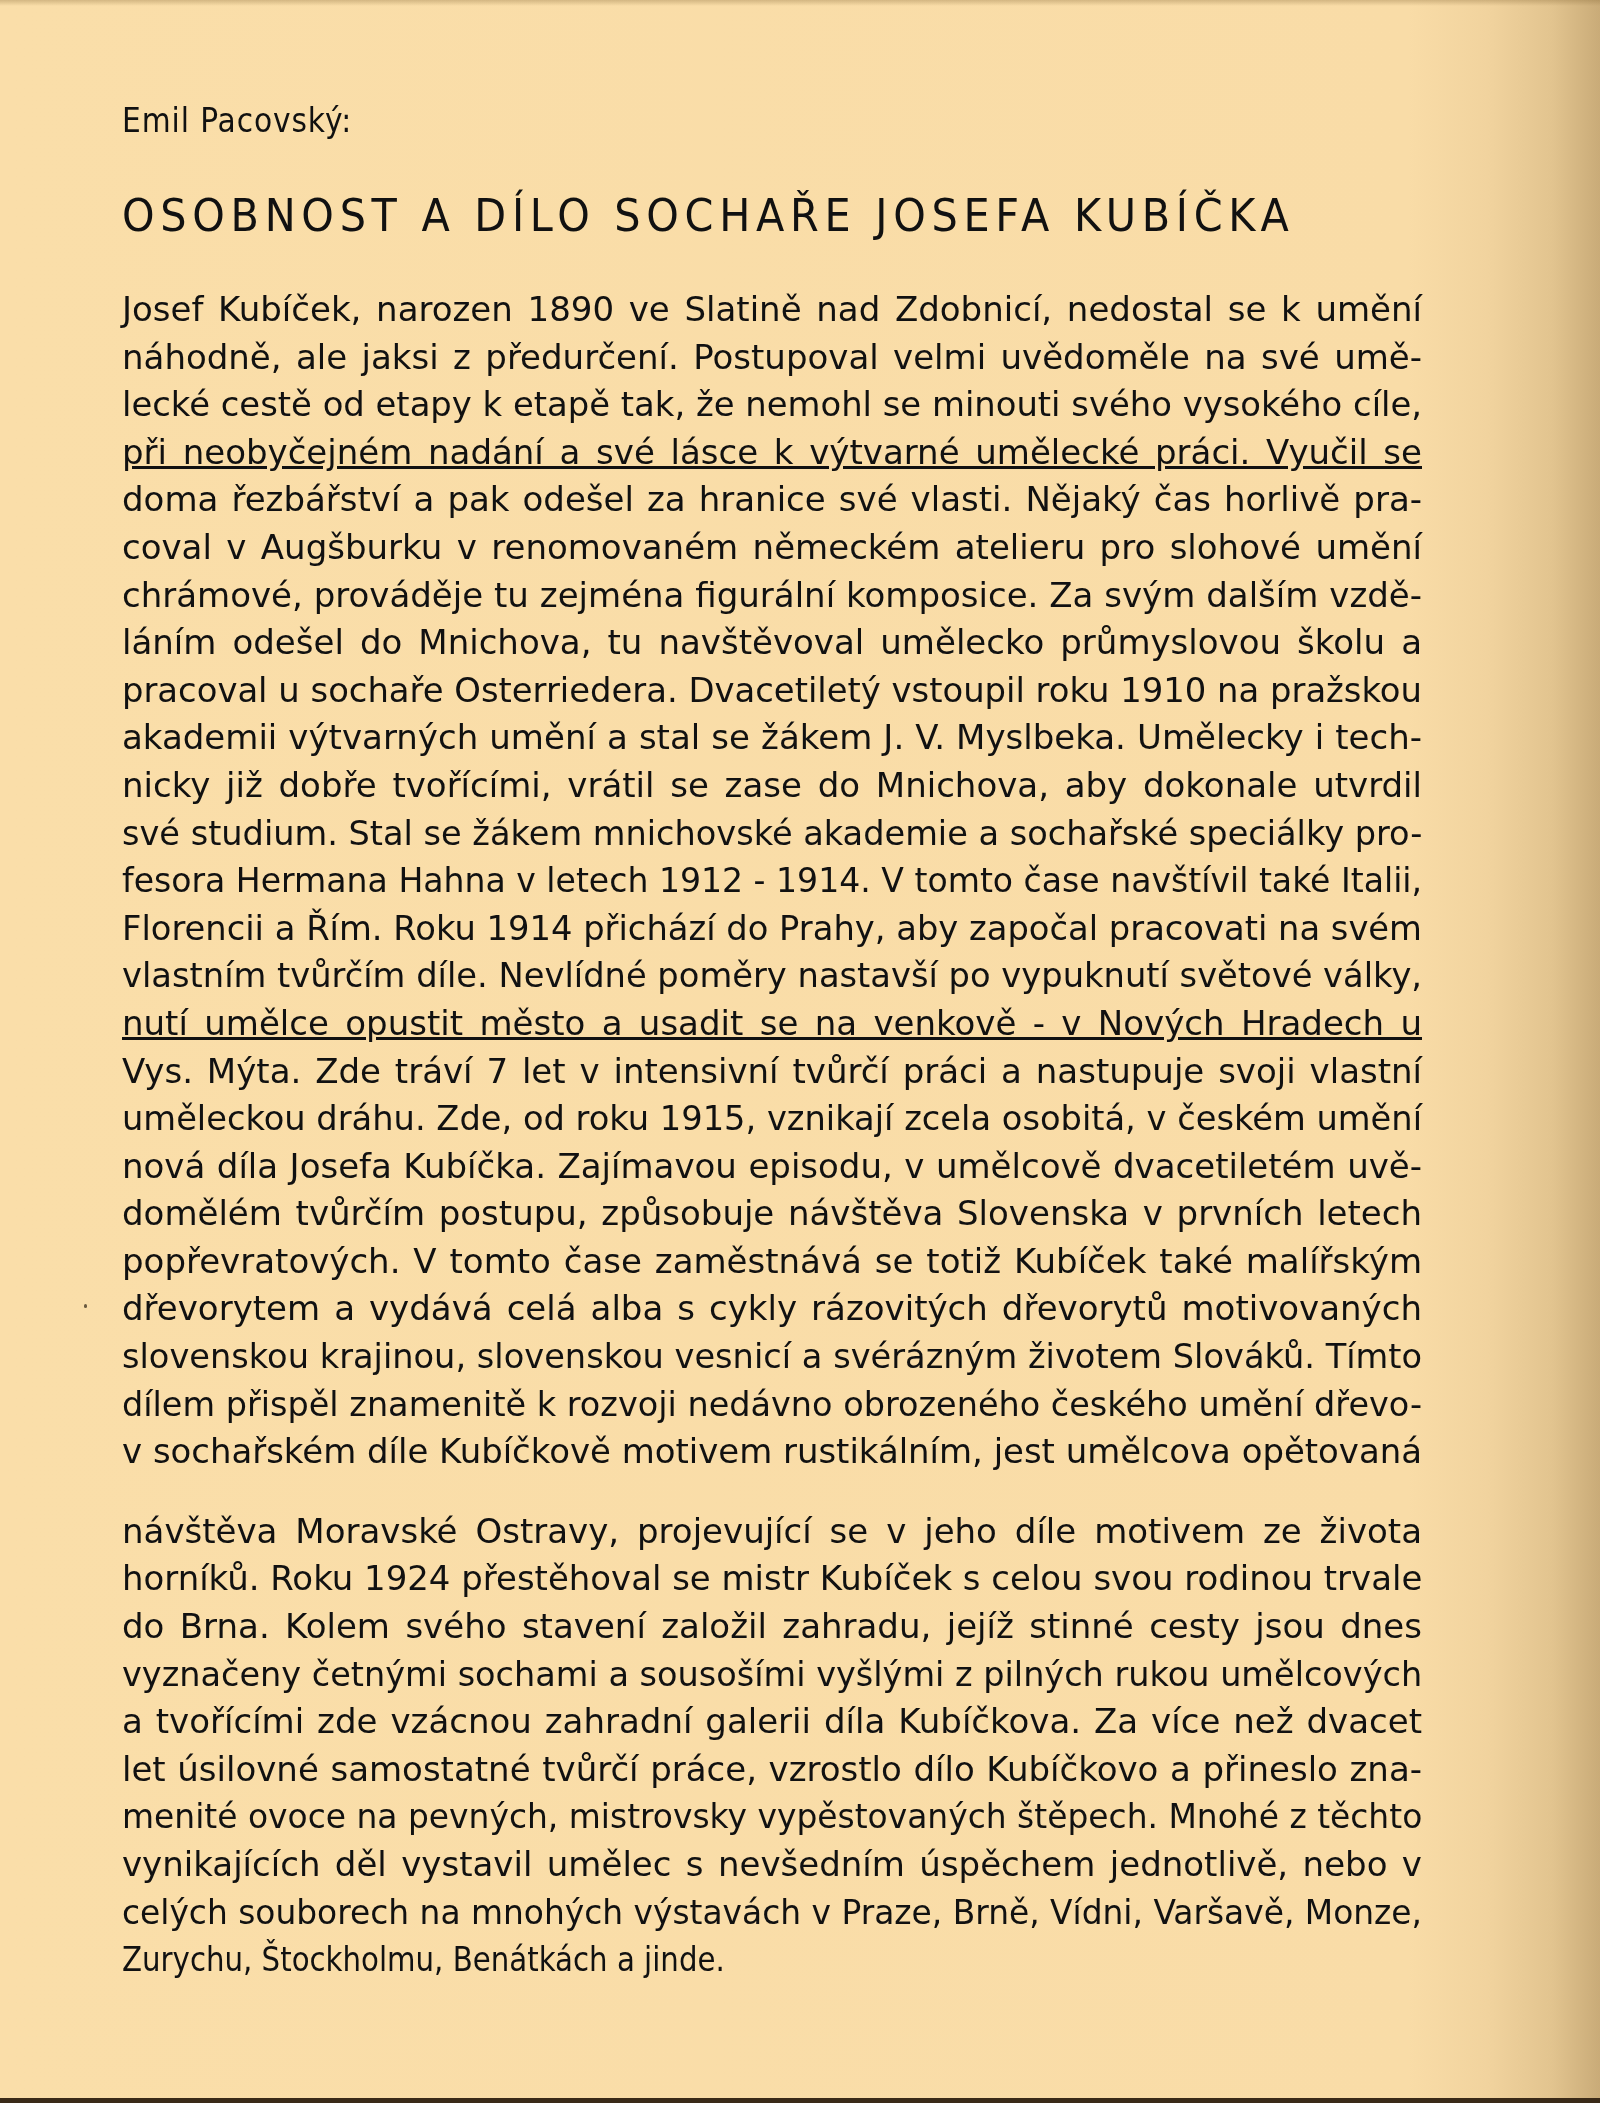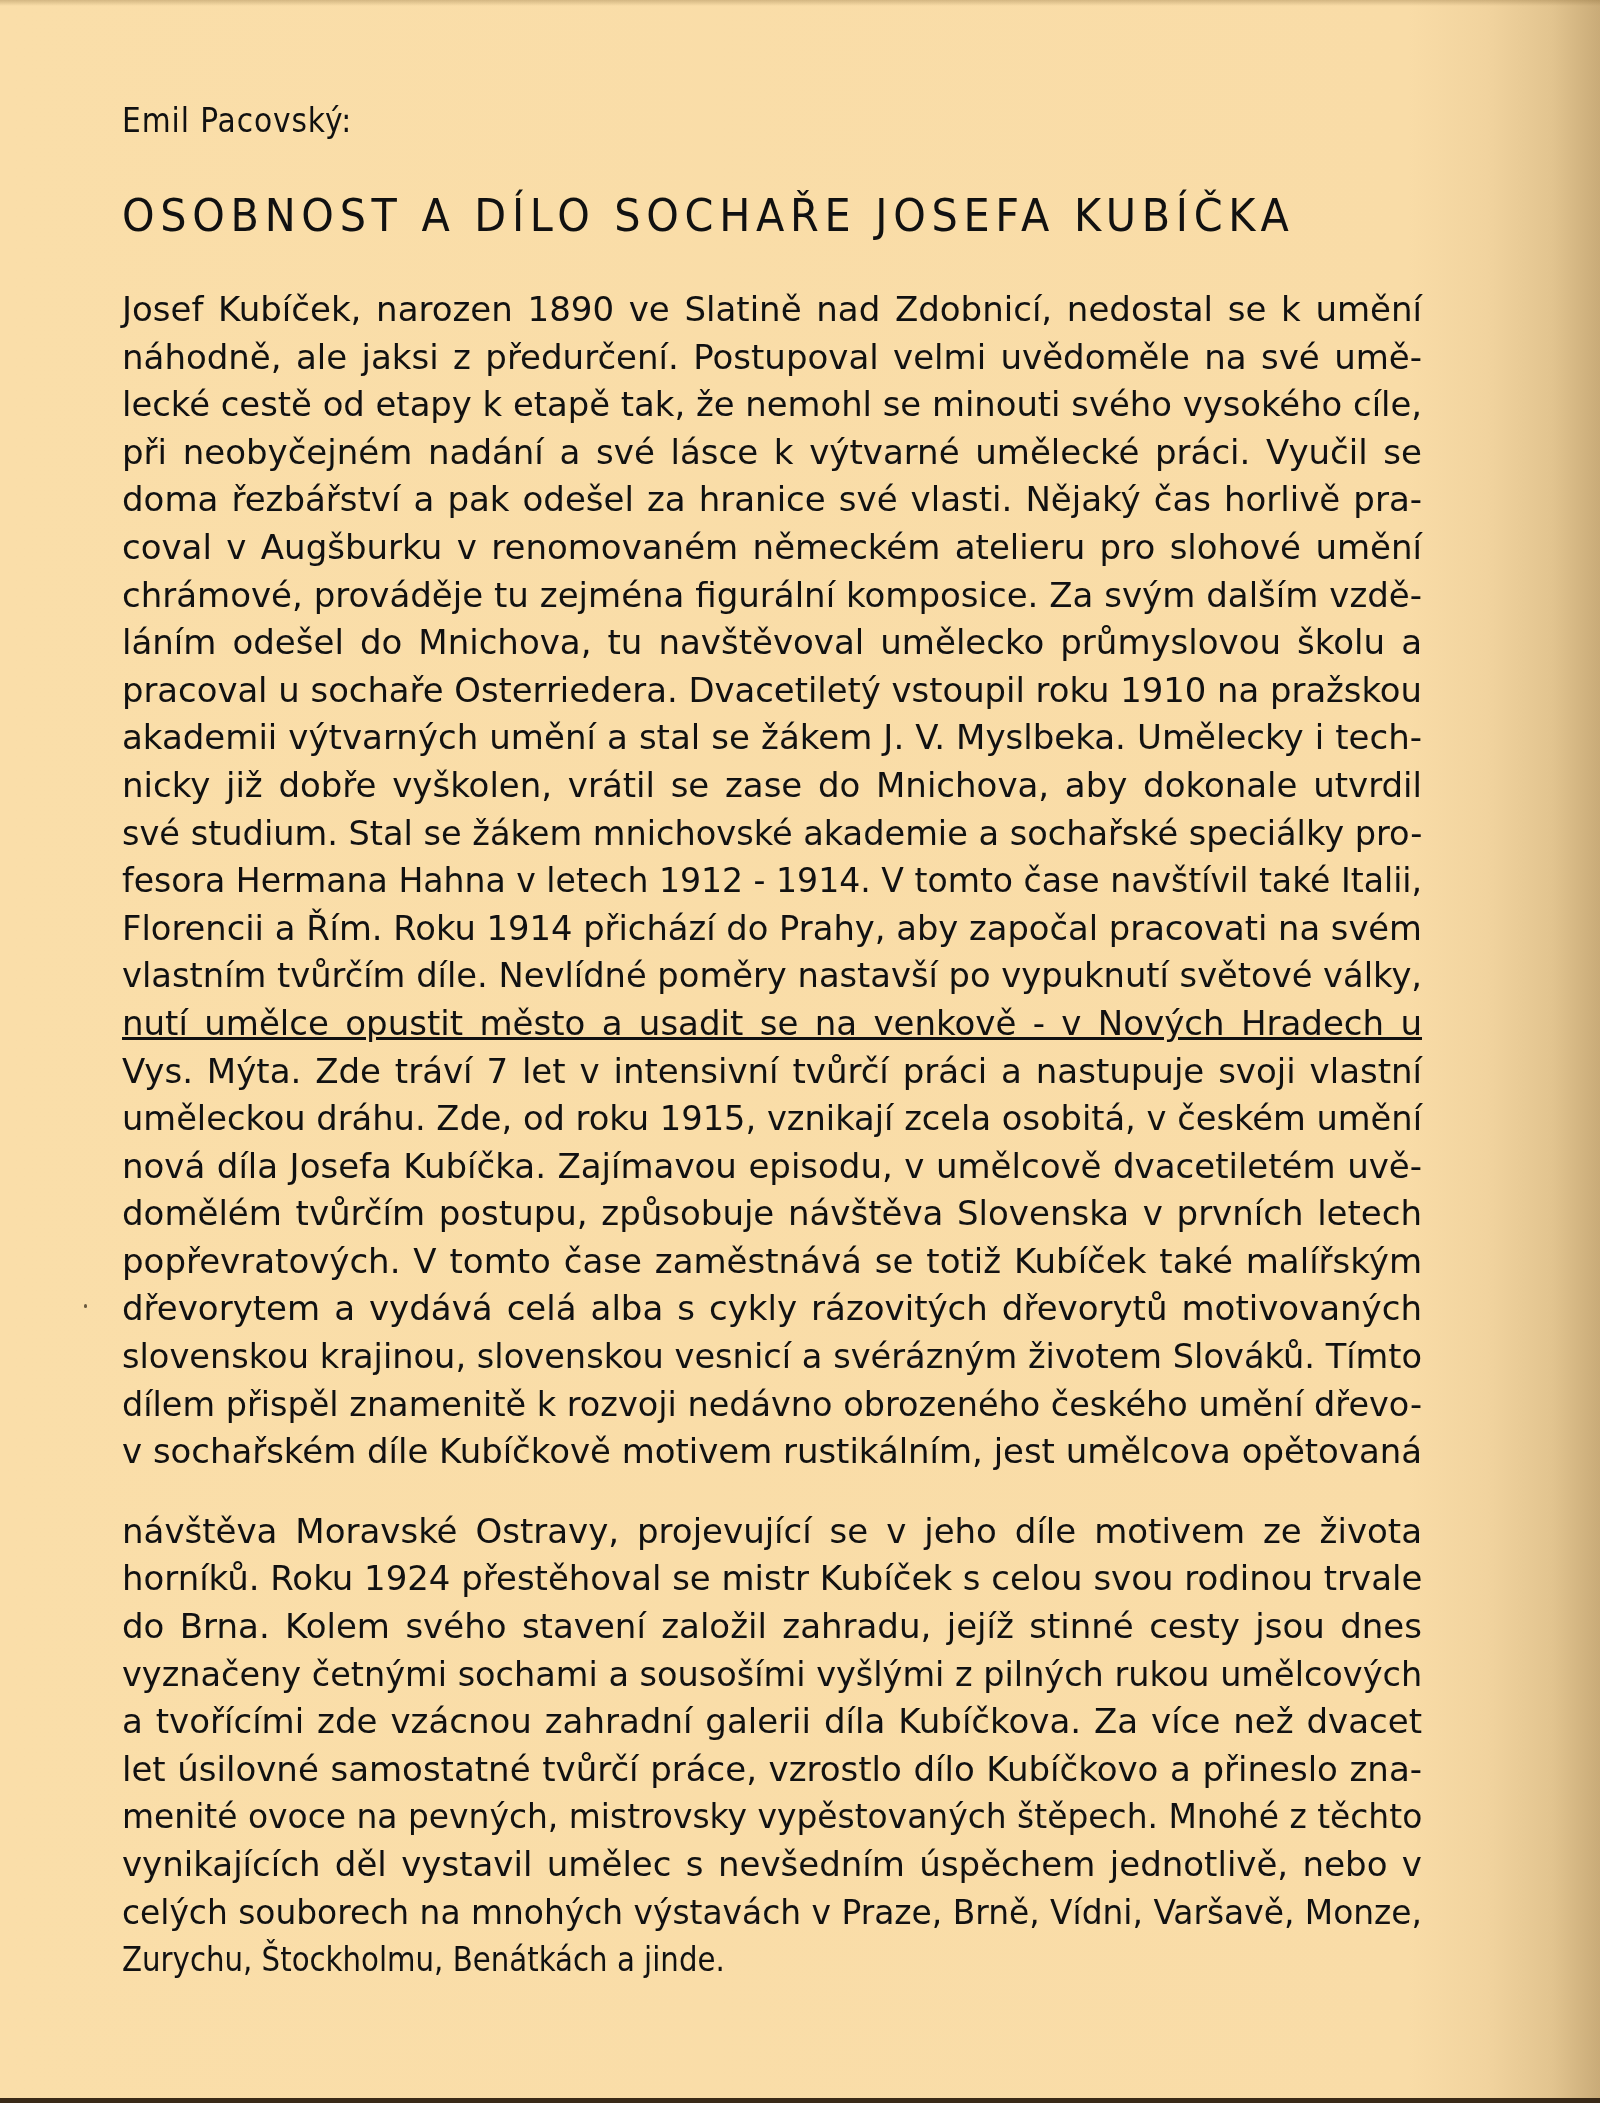--- a/index.html
+++ b/index.html
@@ -94,28 +94,28 @@
   <div class="speck"></div>
 
   <div class="content">
     <div class="author">Emil Pacovský:</div>
     <div class="title">OSOBNOST A DÍLO SOCHAŘE JOSEFA KUBÍČKA</div>
 
     <div class="body-text">
       <span class="line" style="display: block; width: 1300px; transform: scaleX(1);">Josef Kubíček, narozen 1890 ve Slatině nad Zdobnicí, nedostal se k umění</span>
       <span class="line" style="display: block; width: 1300px; transform: scaleX(1);">náhodně, ale jaksi z předurčení. Postupoval velmi uvědoměle na své umě-</span>
       <span class="line" style="display: block; width: 1307px; transform: scaleX(0.994644);">lecké cestě od etapy k etapě tak, že nemohl se minouti svého vysokého cíle,</span>
-      <span class="line" style="display: block; width: 1300px; transform: scaleX(1);">při neobyčejném nadání a své lásce k výtvarné umělecké práci. Vyučil se</span>
+      <span class="line" style="display: block; width: 1300px; transform: scaleX(1); text-decoration: underline;">při neobyčejném nadání a své lásce k výtvarné umělecké práci. Vyučil se</span>
       <span class="line" style="display: block; width: 1300px; transform: scaleX(1);">doma řezbářství a pak odešel za hranice své vlasti. Nějaký čas horlivě pra-</span>
       <span class="line" style="display: block; width: 1300px; transform: scaleX(1);">coval v Augšburku v renomovaném německém atelieru pro slohové umění</span>
       <span class="line" style="display: block; width: 1300px; transform: scaleX(1);">chrámové, prováděje tu zejména figurální komposice. Za svým dalším vzdě-</span>
       <span class="line" style="display: block; width: 1300px; transform: scaleX(1);">láním odešel do Mnichova, tu navštěvoval umělecko průmyslovou školu a</span>
       <span class="line" style="display: block; width: 1307px; transform: scaleX(0.994644);">pracoval u sochaře Osterriedera. Dvacetiletý vstoupil roku 1910 na pražskou</span>
       <span class="line" style="display: block; width: 1300px; transform: scaleX(1);">akademii výtvarných umění a stal se žákem J. V. Myslbeka. Umělecky i tech-</span>
-      <span class="line" style="display: block; width: 1300px; transform: scaleX(1);">nicky již dobře vyškolen, vrátil se zase do Mnichova, aby dokonale utvrdil</span>
+      <span class="line" style="display: block; width: 1300px; transform: scaleX(1);">nicky již dobře tvořícími, vrátil se zase do Mnichova, aby dokonale utvrdil</span>
       <span class="line" style="display: block; width: 1317px; transform: scaleX(0.987092);">své studium. Stal se žákem mnichovské akademie a sochařské speciálky pro-</span>
       <span class="line" style="display: block; width: 1336px; transform: scaleX(0.973054);">fesora Hermana Hahna v letech 1912 - 1914. V tomto čase navštívil také Italii,</span>
       <span class="line" style="display: block; width: 1310px; transform: scaleX(0.992366);">Florencii a Řím. Roku 1914 přichází do Prahy, aby započal pracovati na svém</span>
       <span class="line" style="display: block; width: 1311px; transform: scaleX(0.991609);">vlastním tvůrčím díle. Nevlídné poměry nastavší po vypuknutí světové války,</span>
       <span class="line" style="display: block; width: 1300px; transform: scaleX(1); text-decoration: underline;">nutí umělce opustit město a usadit se na venkově - v Nových Hradech u</span>
       <span class="line" style="display: block; width: 1300px; transform: scaleX(1);">Vys. Mýta. Zde tráví 7 let v intensivní tvůrčí práci a nastupuje svoji vlastní</span>
       <span class="line" style="display: block; width: 1313px; transform: scaleX(0.990099);">uměleckou dráhu. Zde, od roku 1915, vznikají zcela osobitá, v českém umění</span>
       <span class="line" style="display: block; width: 1300px; transform: scaleX(1);">nová díla Josefa Kubíčka. Zajímavou episodu, v umělcově dvacetiletém uvě-</span>
       <span class="line" style="display: block; width: 1300px; transform: scaleX(1);">domělém tvůrčím postupu, způsobuje návštěva Slovenska v prvních letech</span>
       <span class="line" style="display: block; width: 1300px; transform: scaleX(1);">popřevratových. V tomto čase zaměstnává se totiž Kubíček také malířským</span>

